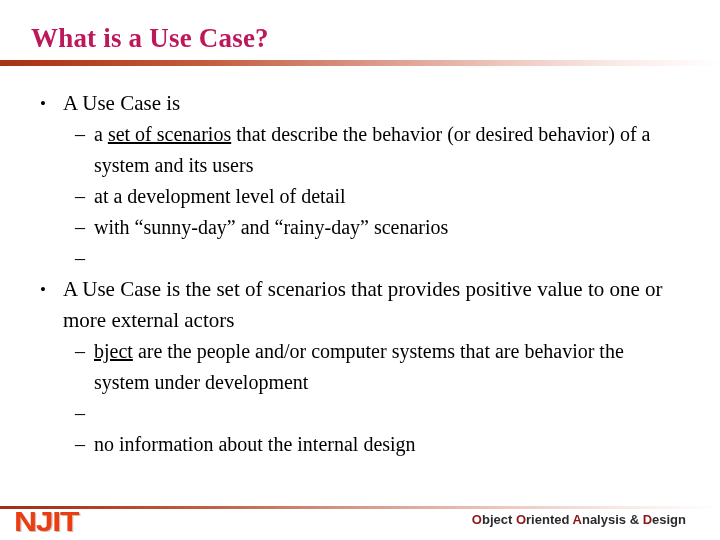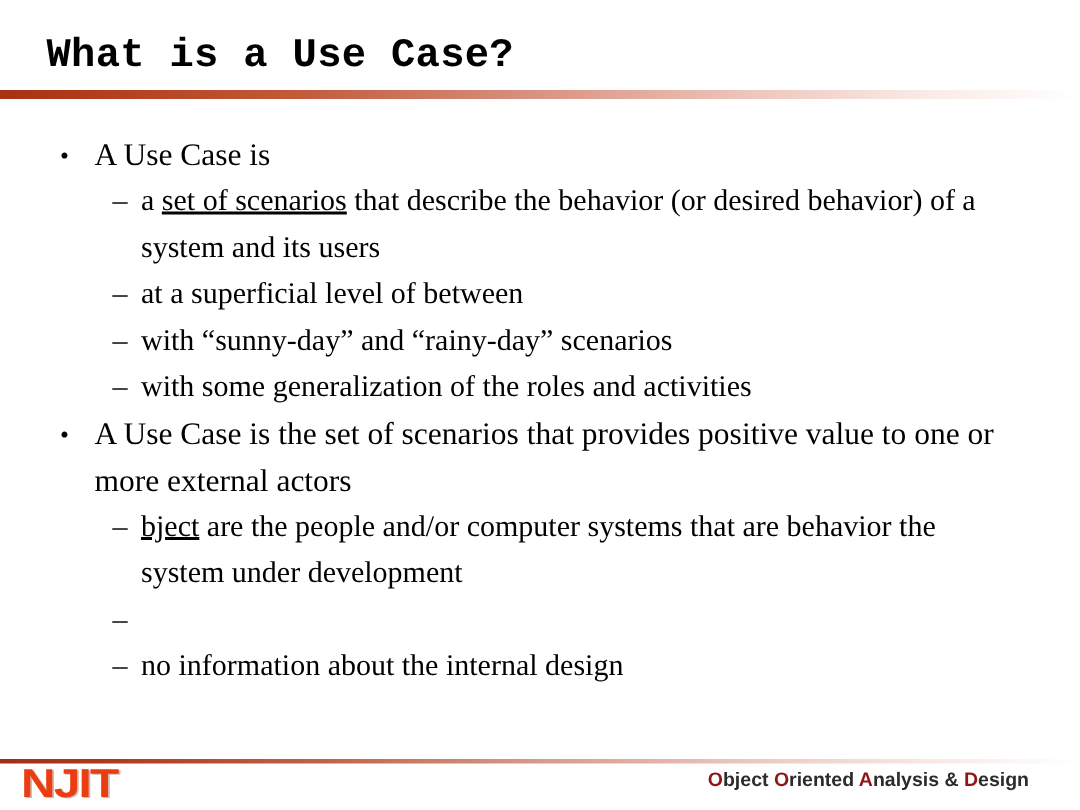--- a/index.html
+++ b/index.html
@@ -20,25 +20,25 @@
     height: 540px;
     background: #ffffff;
     box-sizing: border-box;
   }
 
   
   #slide-title {
     position: absolute;
     left: 31px;
     top: 22px;
-    font-family: Liberation Mono, monospace;
+    font-family: Liberation Serif, serif;
     font-weight: bold;
     font-size: 27px;
     line-height: 32px;
-    color: #000000;
+    color: #be185d;
     letter-spacing: 0.2px;
     white-space: nowrap;
   }
 
   
   #title-rule {
     position: absolute;
     left: 0px;
     top: 60px;
     width: 720px;
@@ -155,29 +155,28 @@
       <div class="bullet-row lvl1">
         <span class="marker">•</span>
         <span class="btext">A Use Case is</span>
       </div>
       <div class="bullet-row lvl2">
         <span class="marker">–</span>
         <span class="btext"><span>a </span><span class="u">set of scenarios</span><span> that describe the behavior (or desired behavior) of a system and its users</span></span>
       </div>
       <div class="bullet-row lvl2">
         <span class="marker">–</span>
-        <span class="btext">at a superficial level of between</span>
+        <span class="btext">at a development level of detail</span>
       </div>
       <div class="bullet-row lvl2">
         <span class="marker">–</span>
         <span class="btext">with “sunny-day” and “rainy-day” scenarios</span>
       </div>
       <div class="bullet-row lvl2">
         <span class="marker">–</span>
-        <span class="btext">with some generalization of the roles and activities</span>
       </div>
       <div class="bullet-row lvl1">
         <span class="marker">•</span>
         <span class="btext">A Use Case is the set of scenarios that provides positive value to one or more external actors</span>
       </div>
       <div class="bullet-row lvl2">
         <span class="marker">–</span>
         <span class="btext"><span class="u">bject</span><span> are the people and/or computer systems that are behavior the system under development</span></span>
       </div>
       <div class="bullet-row lvl2">

